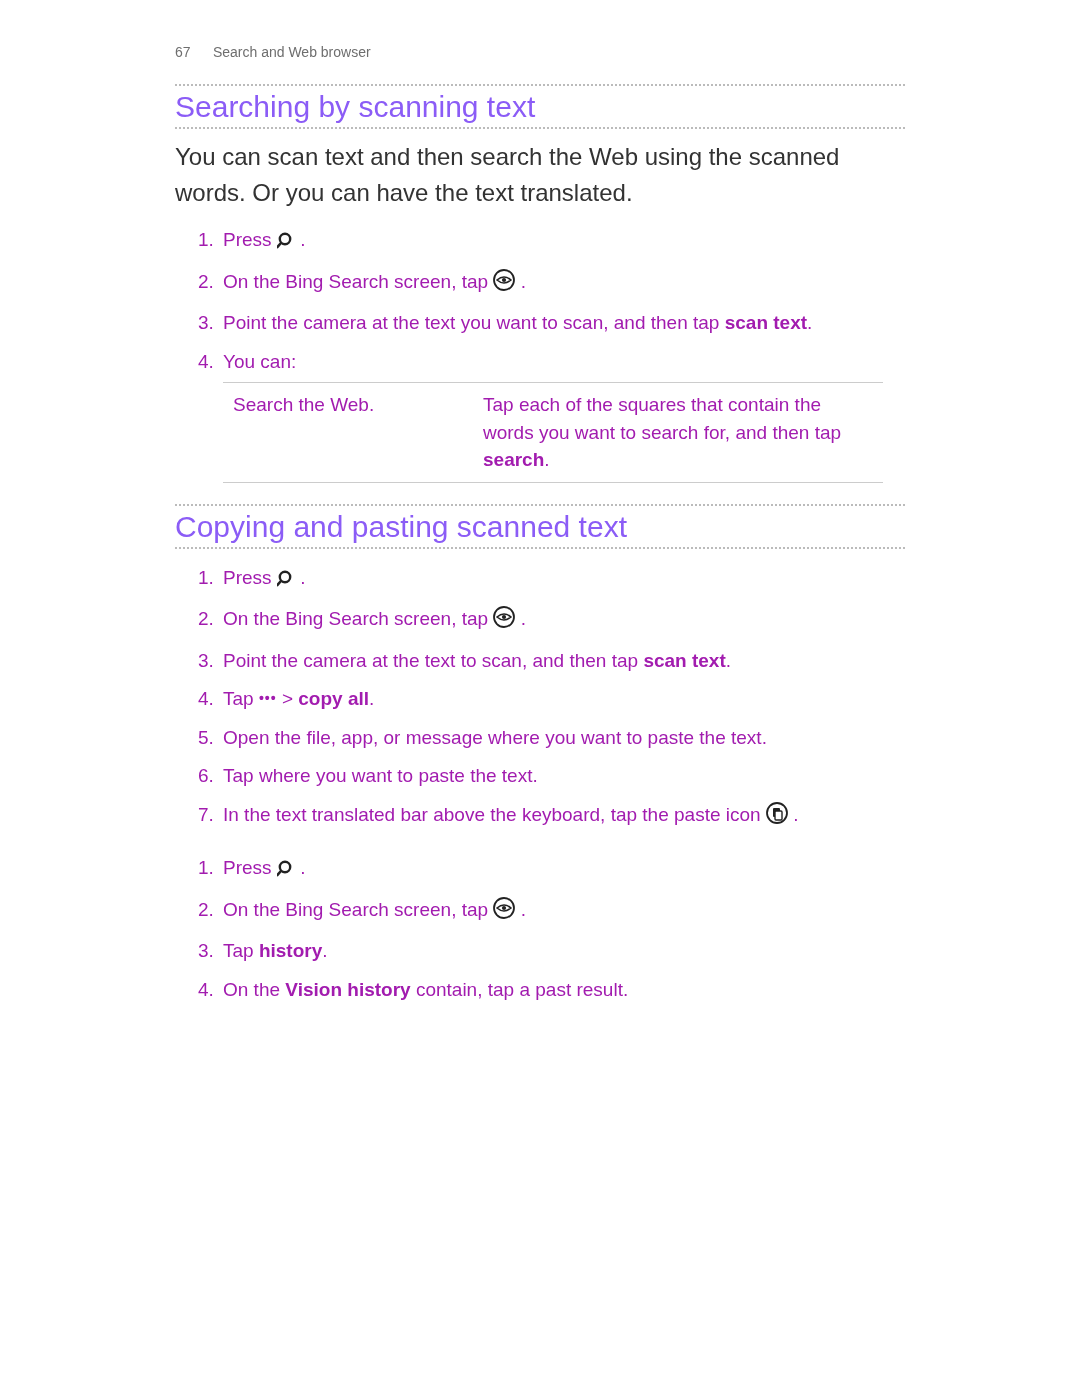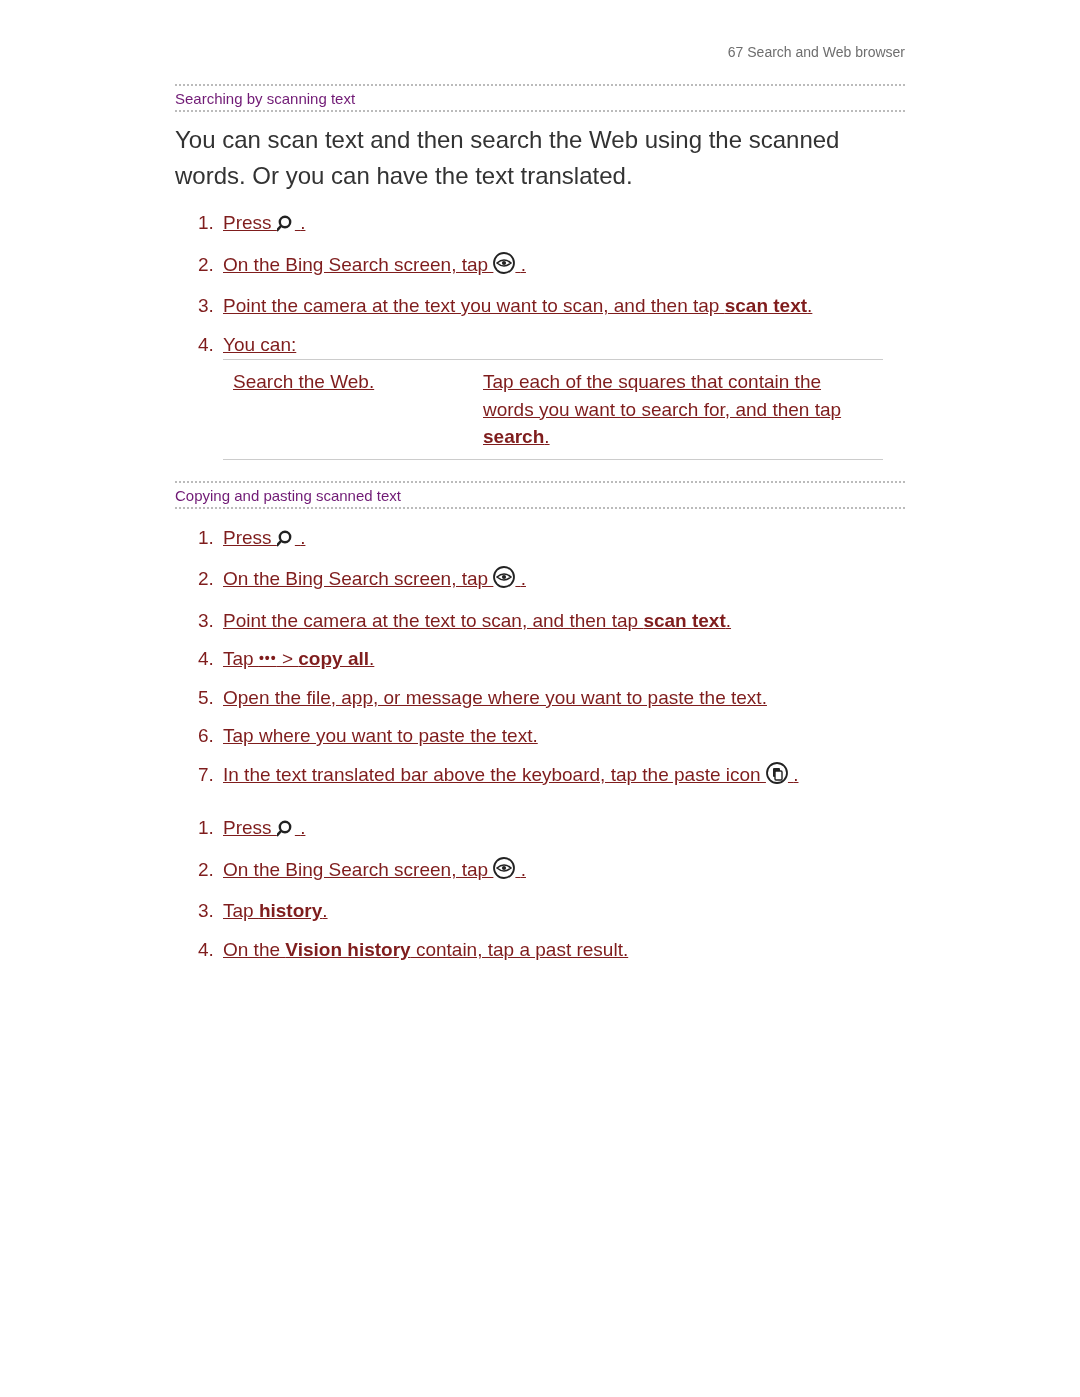--- a/index.html
+++ b/index.html
@@ -12,60 +12,59 @@
   .page {
     width: 1080px;
     min-height: 1397px;
     box-sizing: border-box;
     padding: 44px 175px 44px 175px;
   }
   .running-head {
     font-size: 14px;
     color: #6e6e6e;
     margin-bottom: 24px;
-    text-align: right;
   }
   .running-head .pno {
     display: inline-block;
     width: 34px;
   }
   .sec-heading {
-    color: #701a75;
-    font-size: 15px;
+    color: #8b5cf6;
+    font-size: 30px;
     font-weight: 400;
     border-top: 2px dotted #bbb;
     border-bottom: 2px dotted #bbb;
     padding: 4px 0 3px 0;
     margin: 8px 0 10px 0;
   }
   .para {
     font-size: 24px;
     line-height: 1.5;
     color: #333;
     margin: 0 0 10px 0;
   }
   ol.steps {
     margin: 4px 0 12px 0;
     padding-left: 44px;
     font-size: 19px;
-    color: #7f1d1d;
-    text-decoration: underline;
+    color: #a21caf;
   }
   ol.steps > li {
     padding: 5px 0 5px 4px;
     line-height: 1.5;
   }
   .bold { font-weight: 600; }
   .icon {
     display: inline-block;
     vertical-align: -3px;
   }
   table.tbl {
     border-collapse: collapse;
     width: 660px;
+    margin-top: 6px;
     font-size: 19px;
   }
   table.tbl td {
     border-top: 1px solid #ccc;
     border-bottom: 1px solid #ccc;
     padding: 8px 10px;
     vertical-align: top;
     line-height: 1.45;
   }
   table.tbl td:first-child { width: 230px; }

